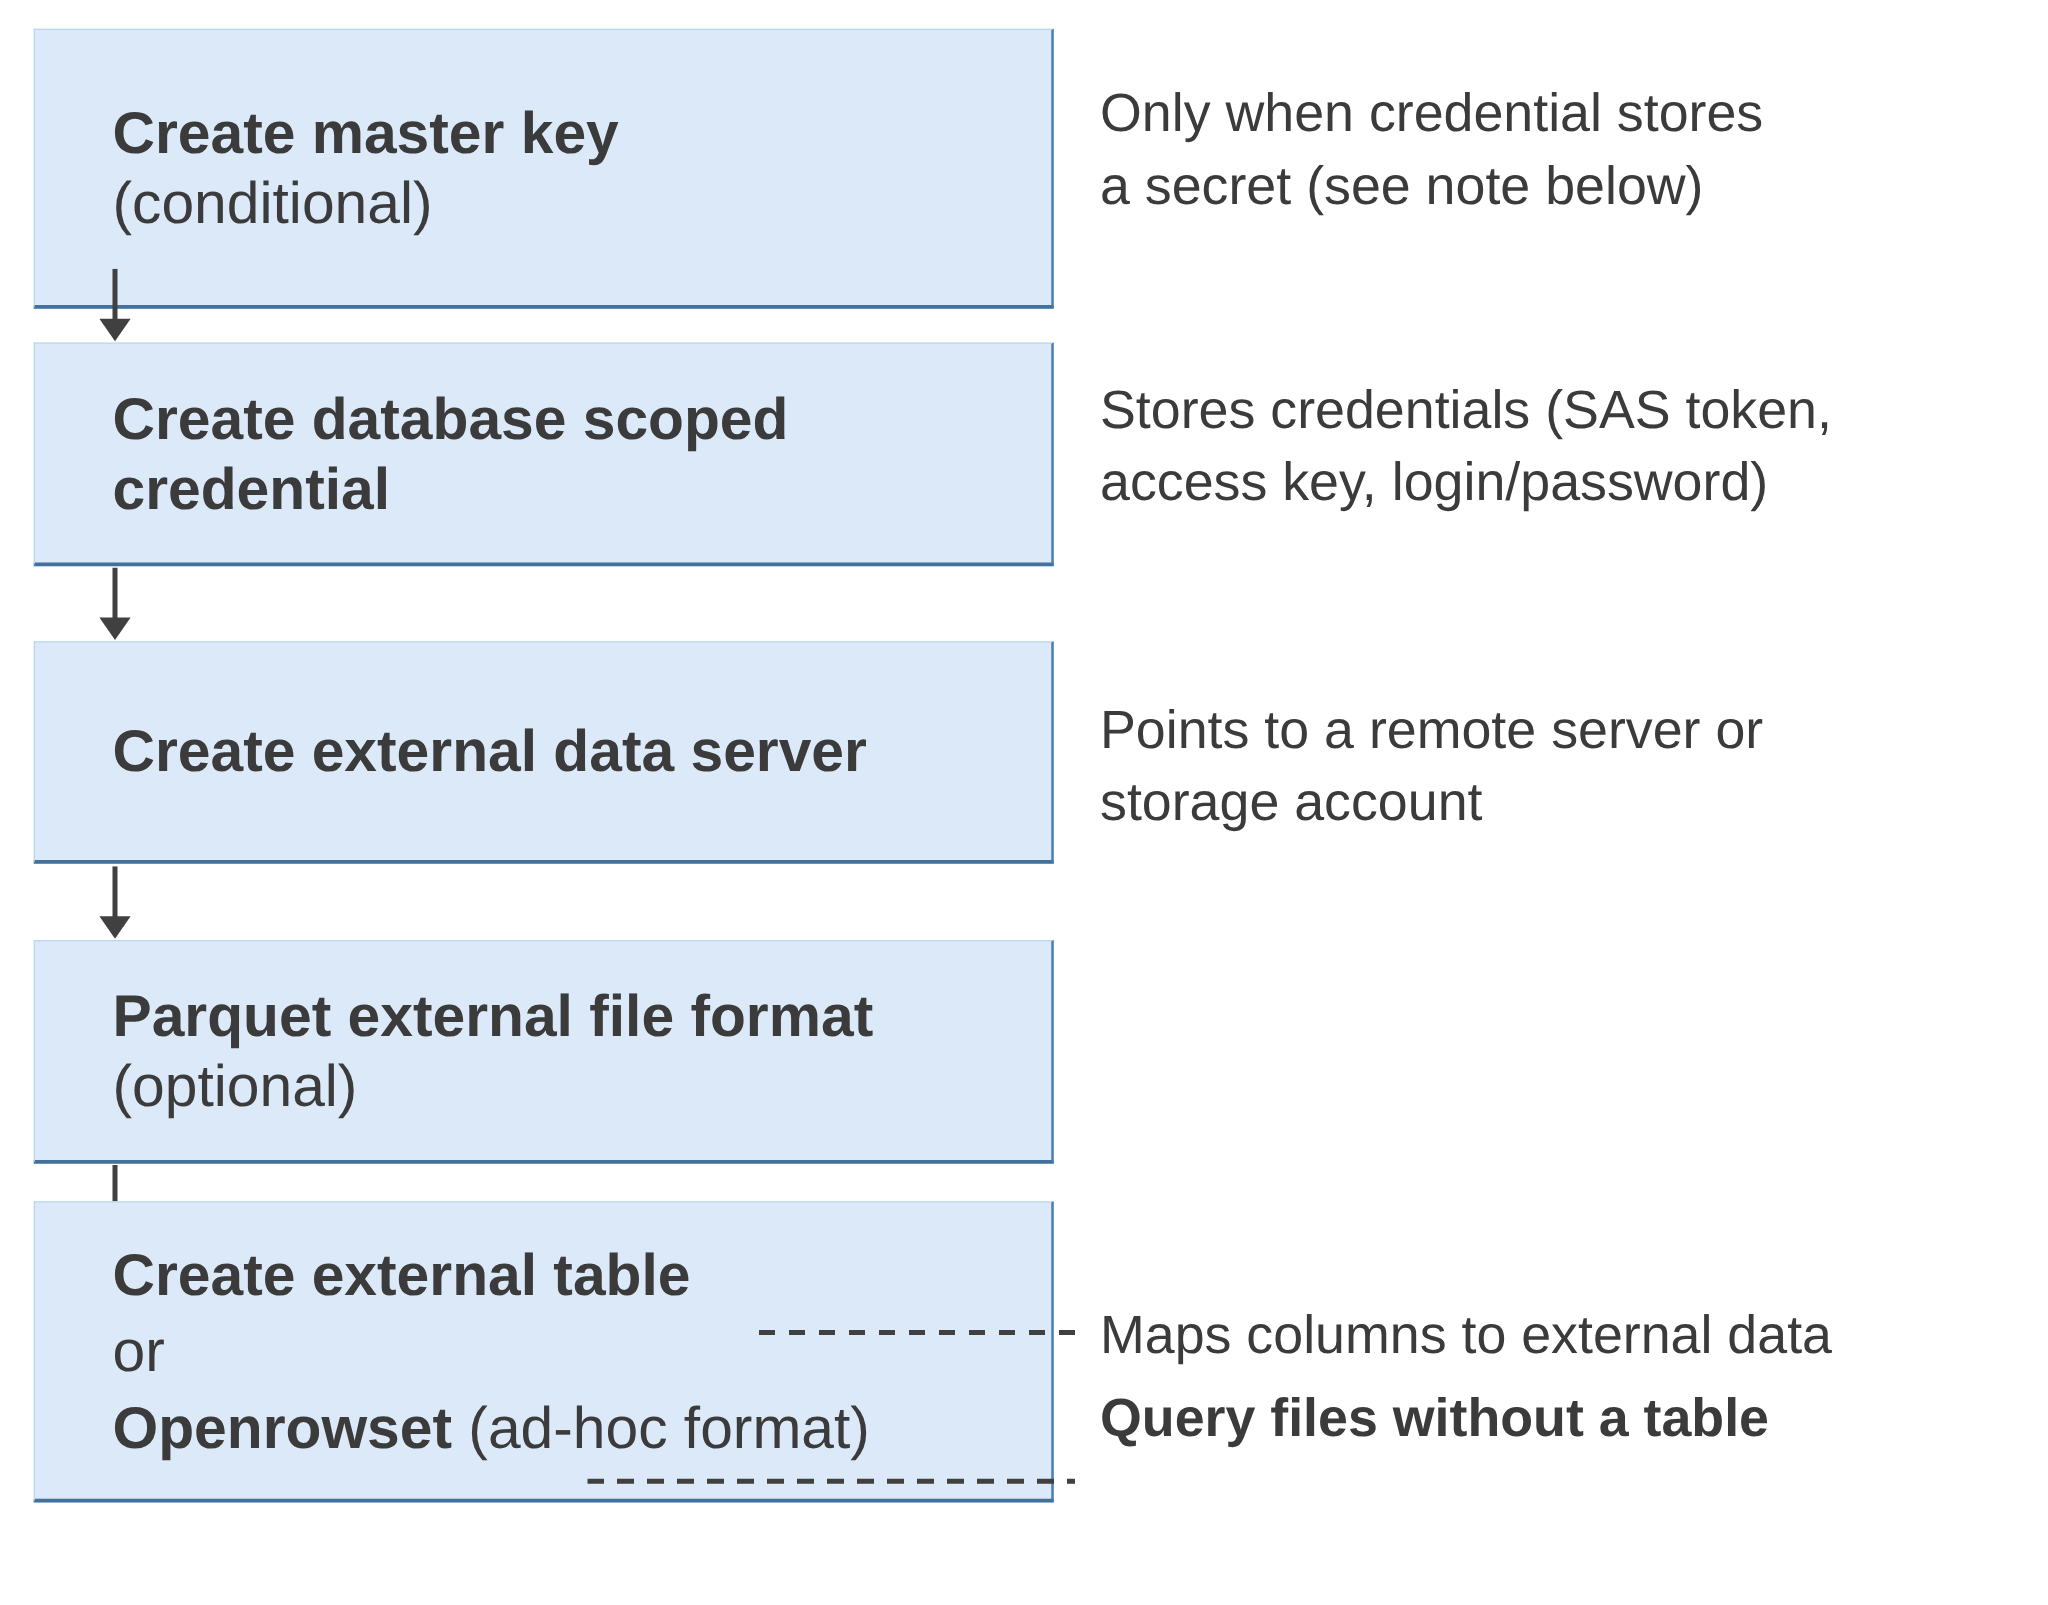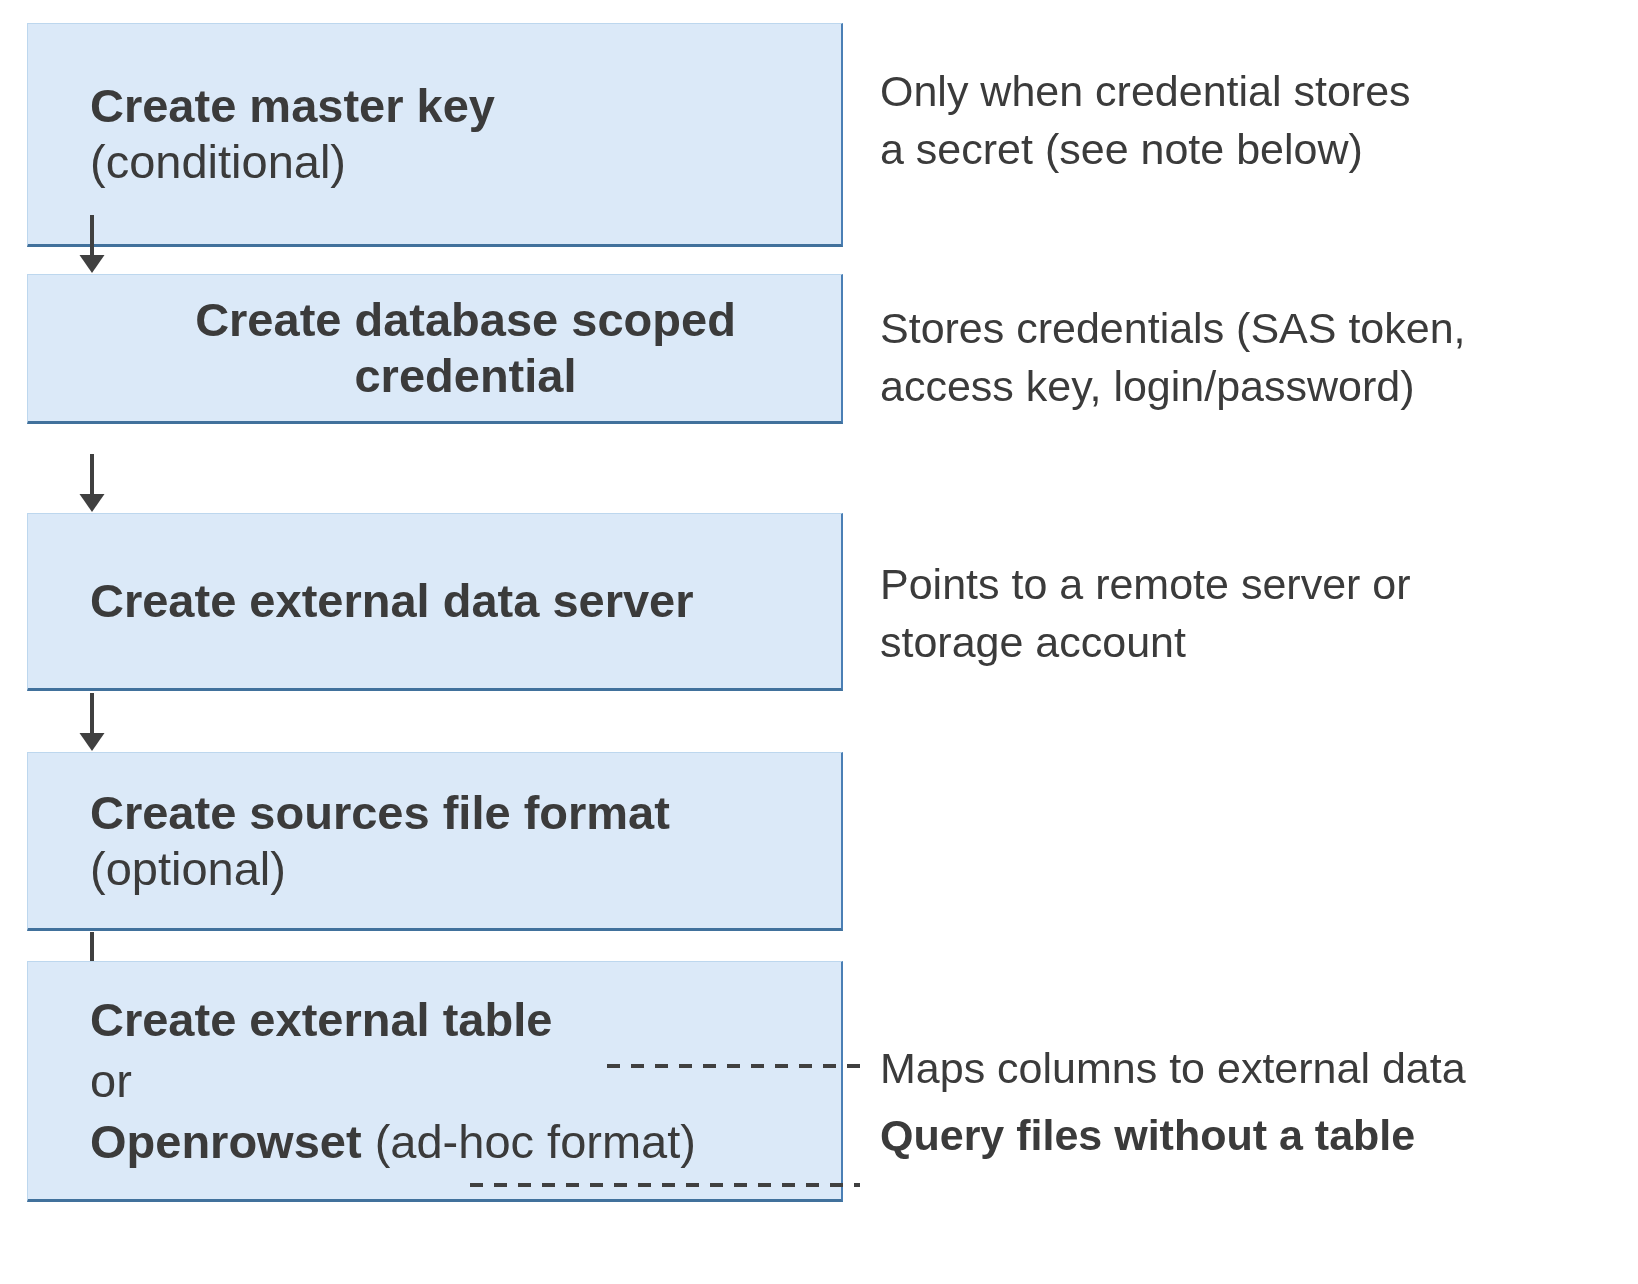--- a/index.html
+++ b/index.html
@@ -18,21 +18,21 @@
     position:absolute;left:27px;width:816px;box-sizing:border-box;
     background:var(--box-fill);
     border-top:1px solid var(--box-border-light);
     border-left:1px solid var(--box-border-light);
     border-right:2px solid var(--box-border-side);
     border-bottom:3px solid var(--box-border-bottom);
     padding-left:62px;
     display:flex;flex-direction:column;justify-content:center;
   }
   #box1{top:23px;height:224px;}
-  #box2{top:274px;height:150px;text-align:center;}
+  #box2{top:274px;height:179px;}
   #box3{top:513px;height:178px;}
   #box4{top:752px;height:179px;}
   #box5{top:961px;height:241px;}
 
   .line{font-size:47px;line-height:56px;white-space:nowrap;}
   #box5 .line{line-height:61px;}
   .b{font-weight:700;}
 
   .arrow{position:absolute;left:78px;width:28px;height:58px;color:var(--connector);}
   #arrow1{top:215px;}
@@ -99,21 +99,21 @@
 storage account</div>
 
   <div class="arrow" id="arrow3">
     <svg width="28" height="58" viewBox="0 0 28 58" aria-hidden="true">
       <line x1="14" y1="0" x2="14" y2="41" stroke="currentColor" stroke-width="4"></line>
       <polygon points="1.5,40 26.5,40 14,58" fill="currentColor"></polygon>
     </svg>
   </div>
 
   <div class="box" id="box4">
-    <div class="line b">Create sources file format</div>
+    <div class="line b">Parquet external file format</div>
     <div class="line">(optional)</div>
   </div>
 
   <div class="arrow" id="arrow4">
     <svg width="28" height="58" viewBox="0 0 28 58" aria-hidden="true">
       <line x1="14" y1="0" x2="14" y2="41" stroke="currentColor" stroke-width="4"></line>
       <polygon points="1.5,40 26.5,40 14,58" fill="currentColor"></polygon>
     </svg>
   </div>
 

